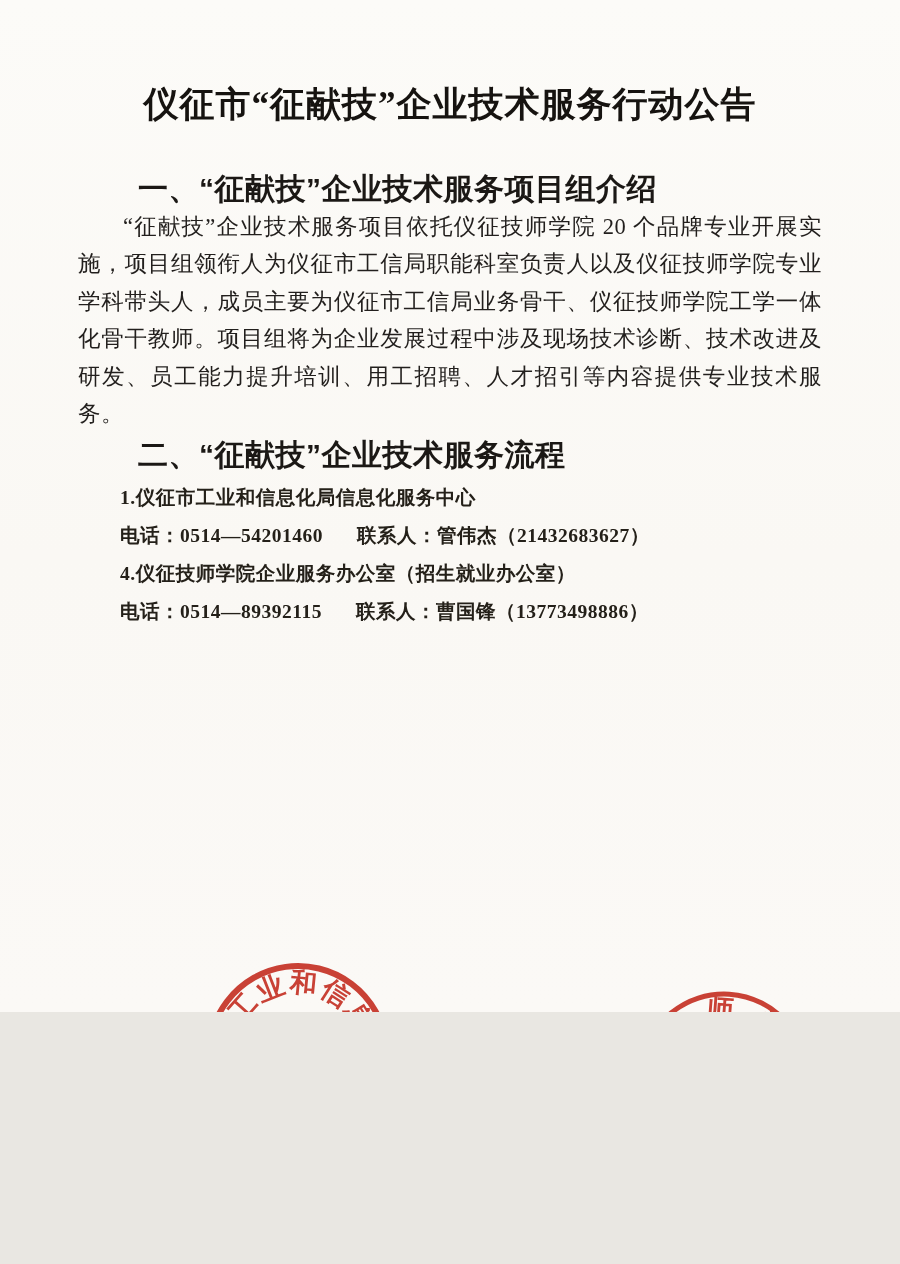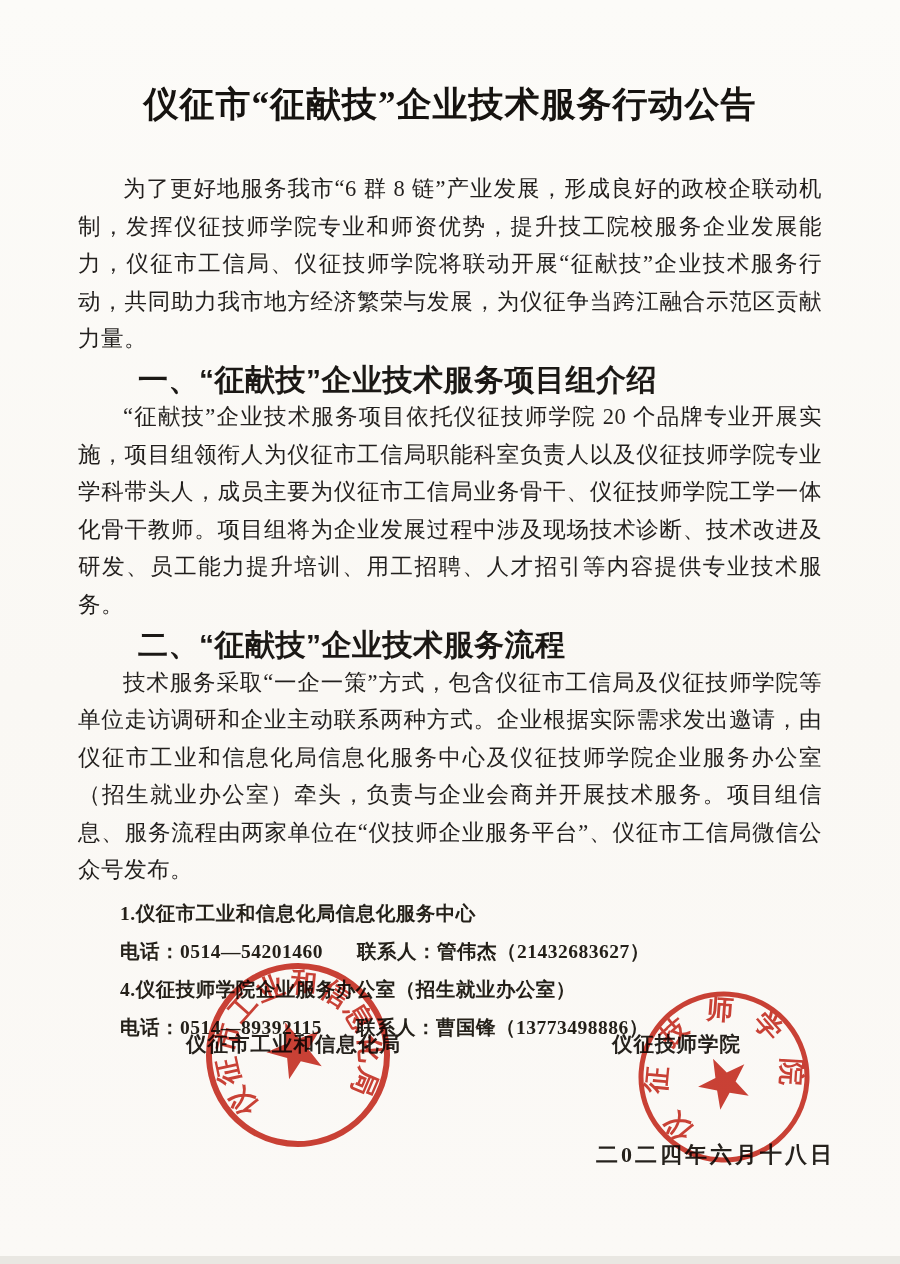--- a/index.html
+++ b/index.html
@@ -1,18 +1,18 @@
 <!DOCTYPE html>
 <html><head>
 <meta charset="utf-8">
 <style>
   html,body{margin:0;padding:0;background:#e9e7e2;}
   .page{
     position:relative;
-    width:900px;height:1256px;
+    width:900px;height:1012px;
     margin:0 auto;
     background:linear-gradient(180deg,#fcfbf8 0%, #faf8f4 55%, #fbf9f6 100%);
     overflow:hidden;
     font-family:"Liberation Serif","DejaVu Serif",serif;
     color:#221f1d;
   }
   .content{padding:80px 78px 0 78px;}
   .doc-title{
     margin:0 0 40px 0;
     font-size:35px;
@@ -84,27 +84,25 @@
   }
 </style>
 </head>
 <body>
 
 <div class="page">
   <div class="content">
 
     <h1 class="doc-title">仪征市“征献技”企业技术服务行动公告</h1>
 
-    <p class="para">为了更好地服务我市“6 群 8 链”产业发展，形成良好的政校企联动机制，发挥仪征技师学院专业和师资优势，提升技工院校服务企业发展能力，仪征市工信局、仪征技师学院将联动开展“征献技”企业技术服务行动，共同助力我市地方经济繁荣与发展，为仪征争当跨江融合示范区贡献力量。</p>
 
     <h2 class="heading">一、“征献技”企业技术服务项目组介绍</h2>
     <p class="para">“征献技”企业技术服务项目依托仪征技师学院 20 个品牌专业开展实施，项目组领衔人为仪征市工信局职能科室负责人以及仪征技师学院专业学科带头人，成员主要为仪征市工信局业务骨干、仪征技师学院工学一体化骨干教师。项目组将为企业发展过程中涉及现场技术诊断、技术改进及研发、员工能力提升培训、用工招聘、人才招引等内容提供专业技术服务。</p>
 
     <h2 class="heading">二、“征献技”企业技术服务流程</h2>
-    <p class="para">技术服务采取“一企一策”方式，包含仪征市工信局及仪征技师学院等单位走访调研和企业主动联系两种方式。企业根据实际需求发出邀请，由仪征市工业和信息化局信息化服务中心及仪征技师学院企业服务办公室（招生就业办公室）牵头，负责与企业会商并开展技术服务。项目组信息、服务流程由两家单位在“仪技师企业服务平台”、仪征市工信局微信公众号发布。</p>
 
 
     <div class="contacts">
       <div class="contact-line">1.仪征市工业和信息化局信息化服务中心</div>
       <div class="contact-line">
         <span>电话：0514—54201460</span><span class="gap"></span><span>联系人：管伟杰（21432683627）</span>
       </div>
       <div class="contact-line">4.仪征技师学院企业服务办公室（招生就业办公室）</div>
       <div class="contact-line">
         <span>电话：0514—89392115</span><span class="gap"></span><span>联系人：曹国锋（13773498886）</span>

